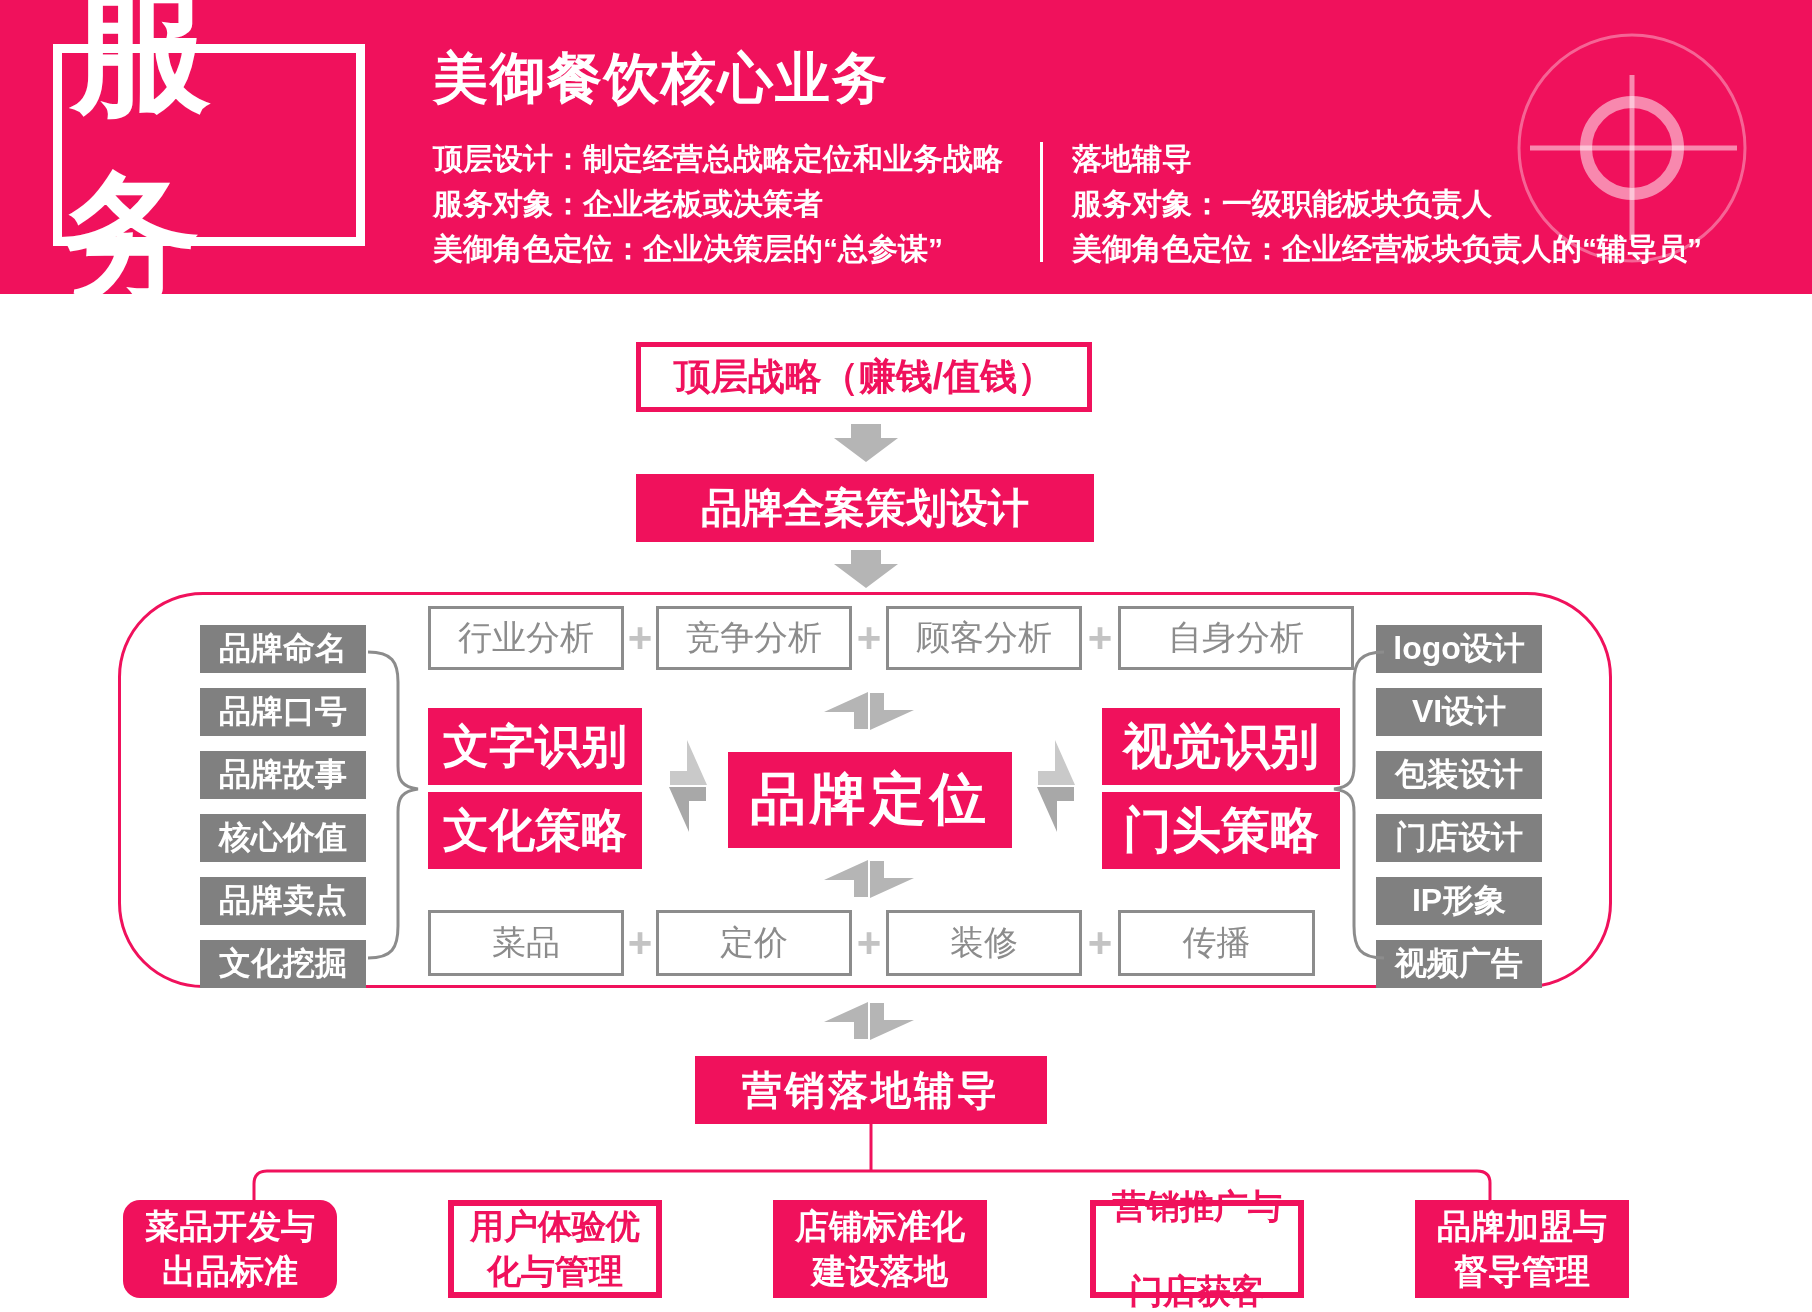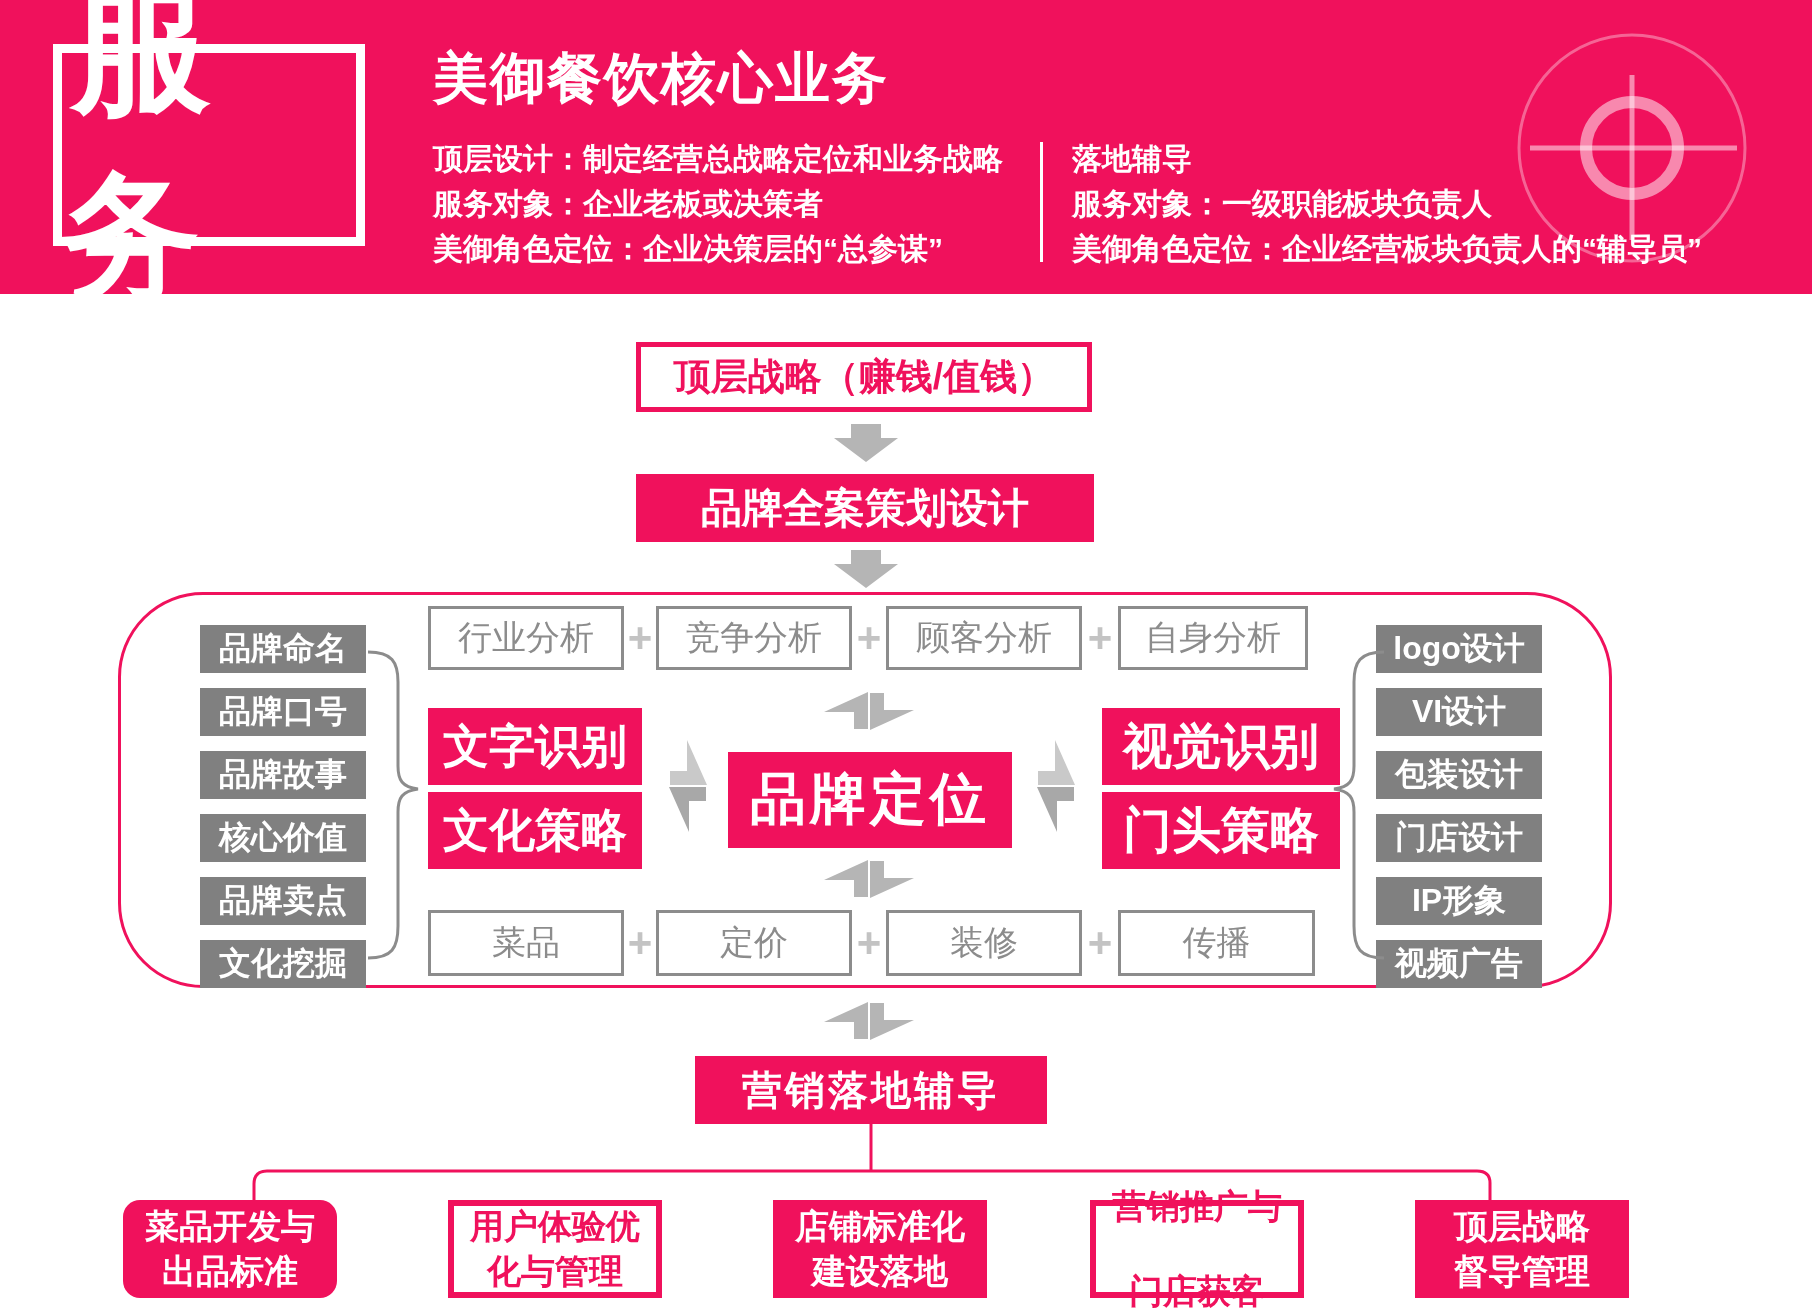--- a/index.html
+++ b/index.html
@@ -90,21 +90,21 @@
   </svg>
 
   <div class="abs panel"></div>
 
   <div class="abs grayline toprow flex" style="left:428px;width:196px;">行业分析</div>
   <div class="abs plus toprow flex" style="left:612px;width:56px;">+</div>
   <div class="abs grayline toprow flex" style="left:656px;width:196px;">竞争分析</div>
   <div class="abs plus toprow flex" style="left:841px;width:56px;">+</div>
   <div class="abs grayline toprow flex" style="left:886px;width:196px;">顾客分析</div>
   <div class="abs plus toprow flex" style="left:1072px;width:56px;">+</div>
-  <div class="abs grayline toprow flex" style="left:1118px;width:190px;">自身分析</div>
+  <div class="abs grayline toprow flex" style="left:1118px;width:236px;">自身分析</div>
 
   <div class="abs grayfill colL flex" style="top:625px;">品牌命名</div>
   <div class="abs grayfill colL flex" style="top:688px;">品牌口号</div>
   <div class="abs grayfill colL flex" style="top:751px;">品牌故事</div>
   <div class="abs grayfill colL flex" style="top:814px;">核心价值</div>
   <div class="abs grayfill colL flex" style="top:877px;">品牌卖点</div>
   <div class="abs grayfill colL flex" style="top:940px;">文化挖掘</div>
 
   <div class="abs grayfill colR flex" style="top:625px;">logo设计</div>
   <div class="abs grayfill colR flex" style="top:688px;">VI设计</div>
@@ -175,17 +175,17 @@
   </div>
   <div class="abs bbox bfill flex" style="left:773px;">
     <div>店铺标准化</div>
     <div>建设落地</div>
   </div>
   <div class="abs bbox bline flex" style="left:1090px;gap:40px;">
     <div>营销推广与</div>
     <div>门店获客</div>
   </div>
   <div class="abs bbox bfill flex" style="left:1415px;">
-    <div>顶层战略</div>
+    <div>品牌加盟与</div>
     <div>督导管理</div>
   </div>
 
 </div>
 
 </body></html>

